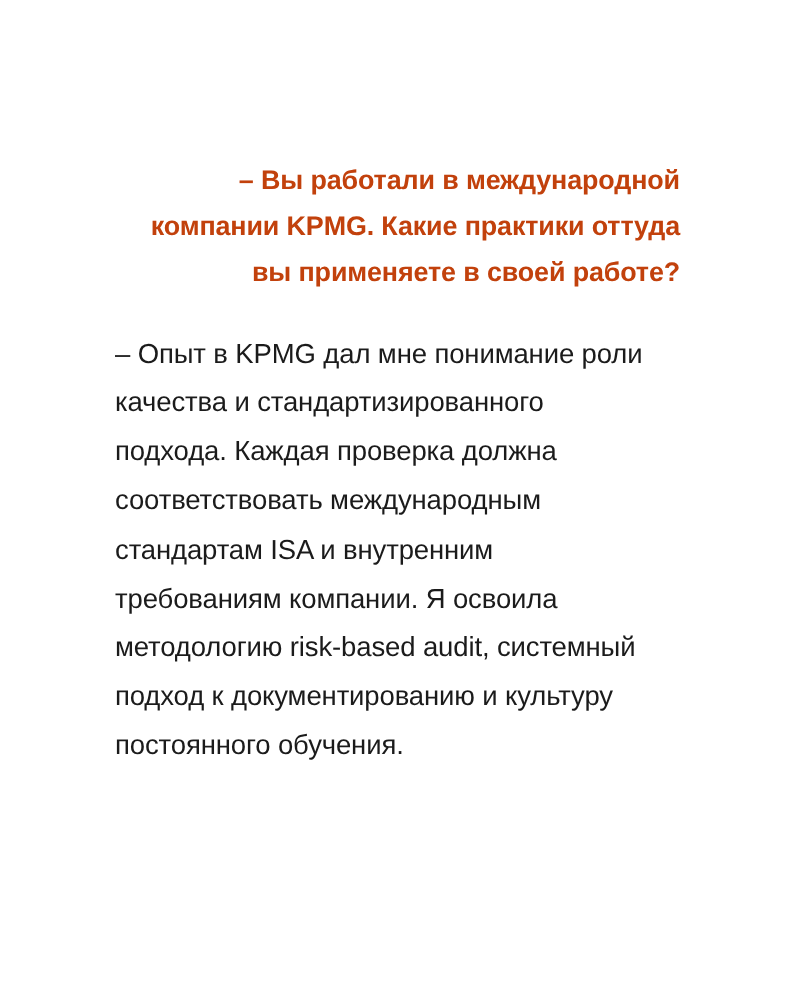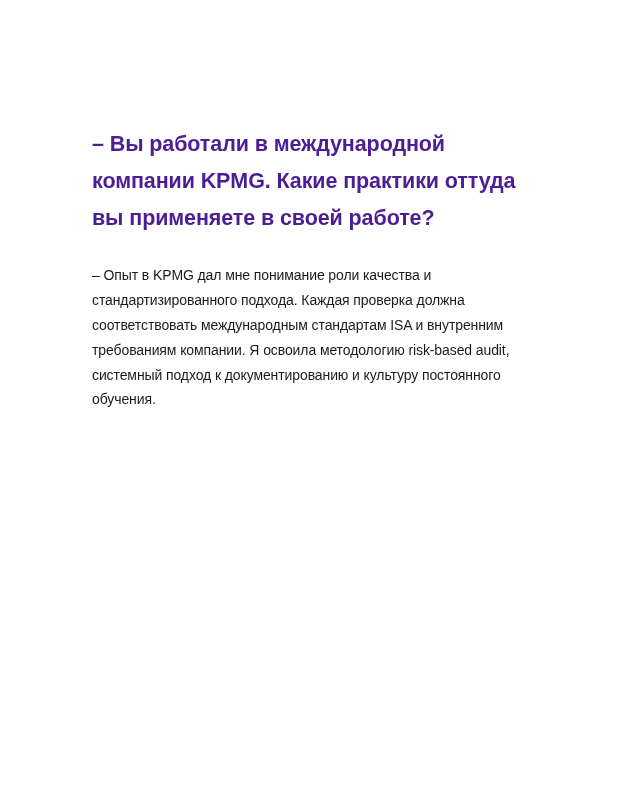--- a/index.html
+++ b/index.html
@@ -19,26 +19,27 @@
     width: 640px;
     height: 800px;
     padding: 126px 92px 0 92px;
     background: #ffffff;
   }
   .qa-question {
     font-size: 21.5px;
     line-height: 1.72;
     font-weight: bold;
     letter-spacing: -0.1px;
-    color: #4c1d95;
+    color: #c2410c;
     margin: 0 0 26px 0;
     max-width: 452px;
+    text-align: right;
   }
   .qa-answer {
-    font-size: 14px;
+    font-size: 22px;
     line-height: 1.78;
     font-weight: normal;
     letter-spacing: -0.1px;
     color: #1b1b1b;
     margin: 0;
     max-width: 430px;
   }
 </style>
 </head>
 <body>

